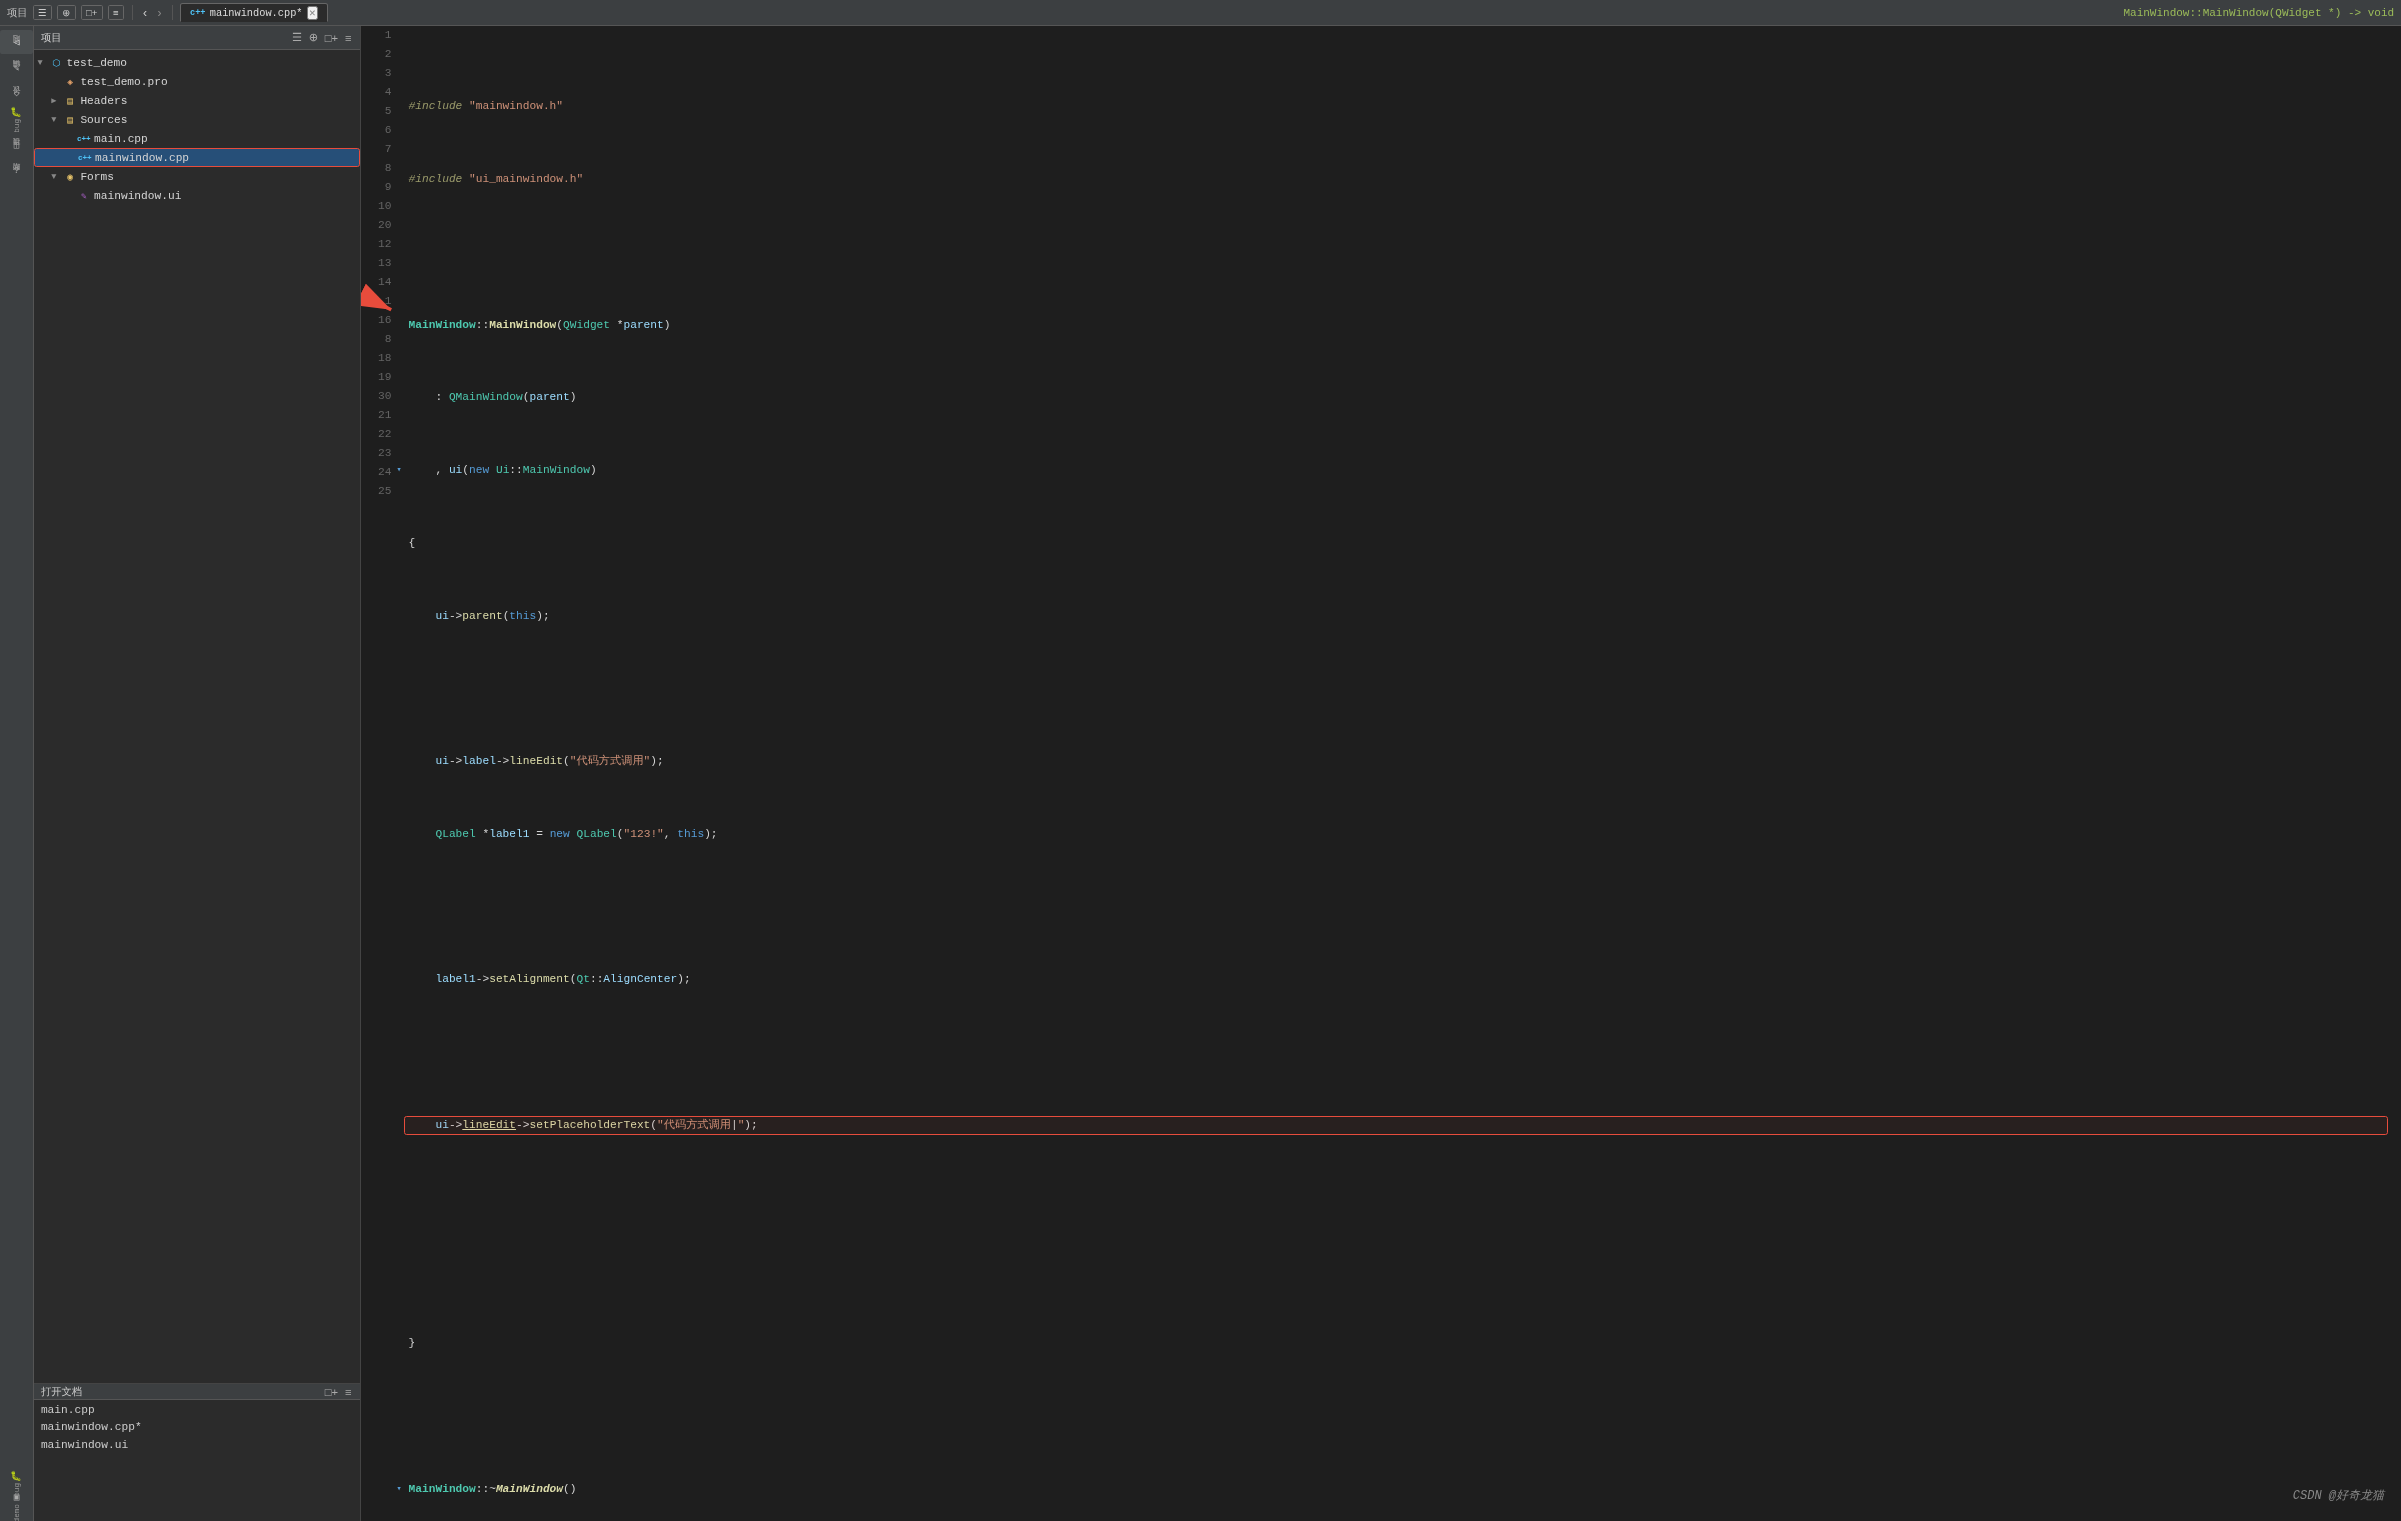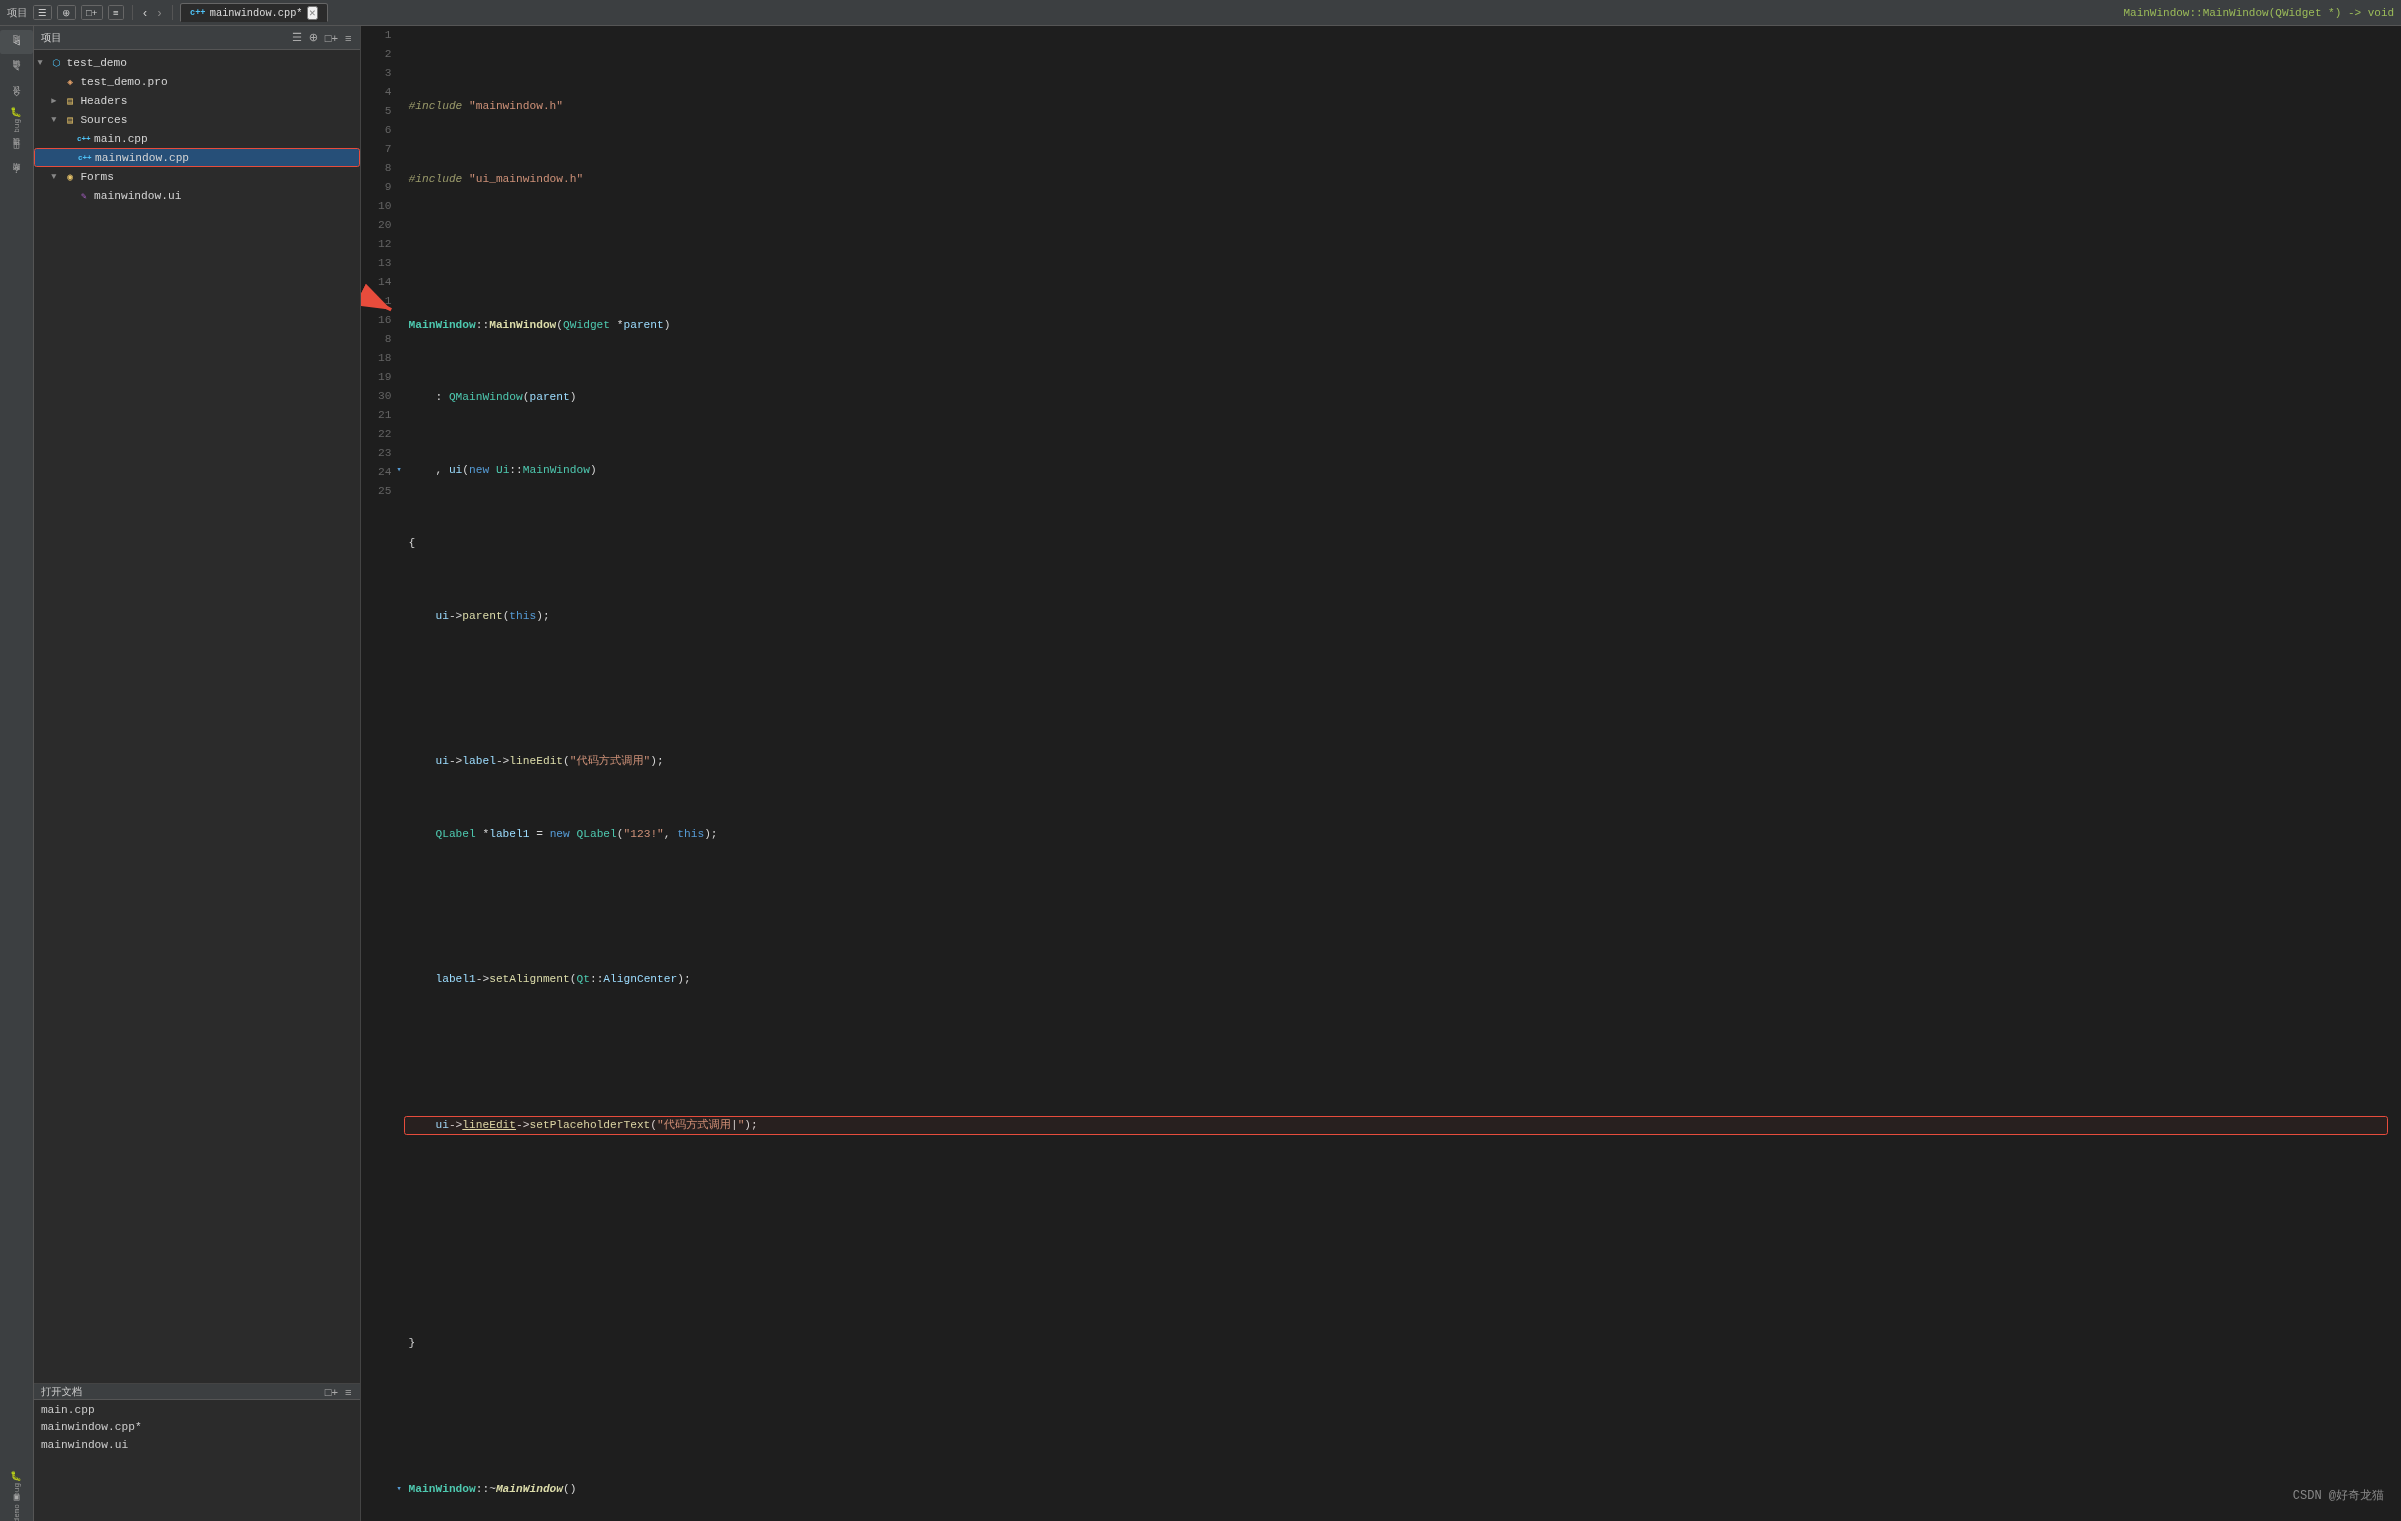--- a/index.html
+++ b/index.html
@@ -324,20 +324,21 @@
       pointer-events: none;
     }
 
     
     .watermark {
       position: fixed;
       bottom: 17px;
       right: 17px;
       color: #888;
       font-size: 12px;
+      font-style: italic;
     }
 
     
     .arrow-container {
       position: absolute;
       top: 0;
       left: 0;
       width: 100%;
       height: 100%;
       pointer-events: none;

